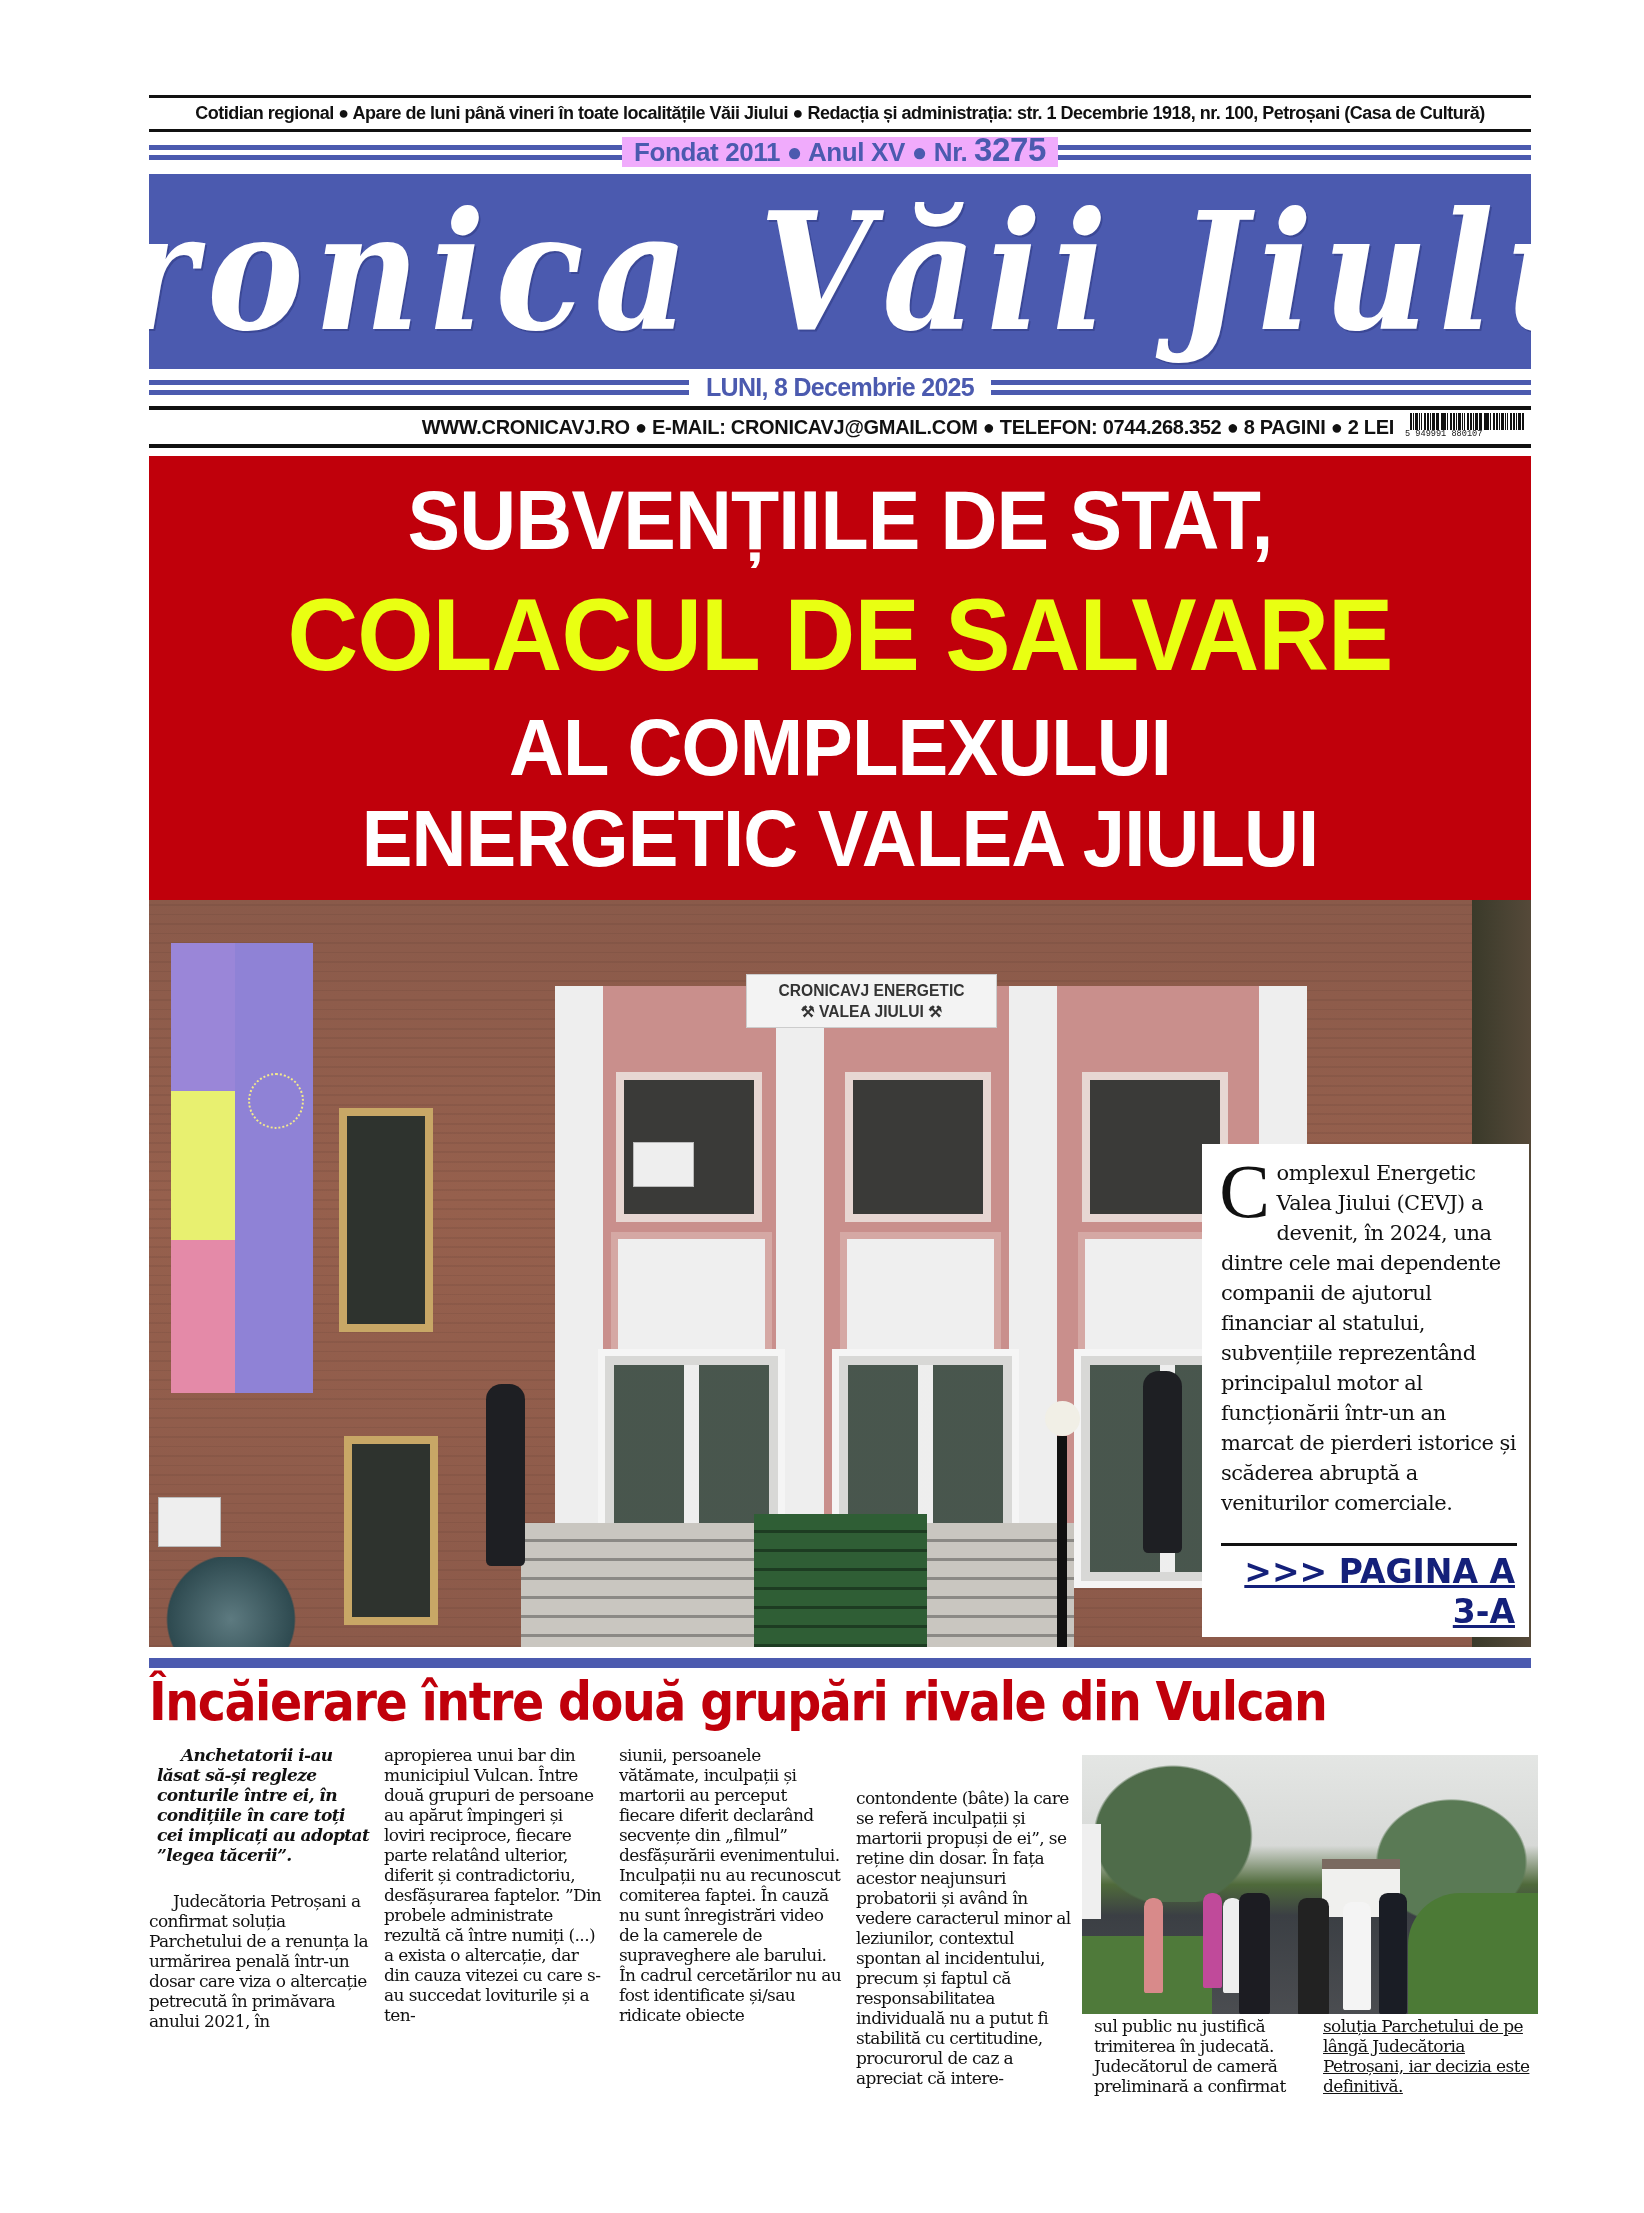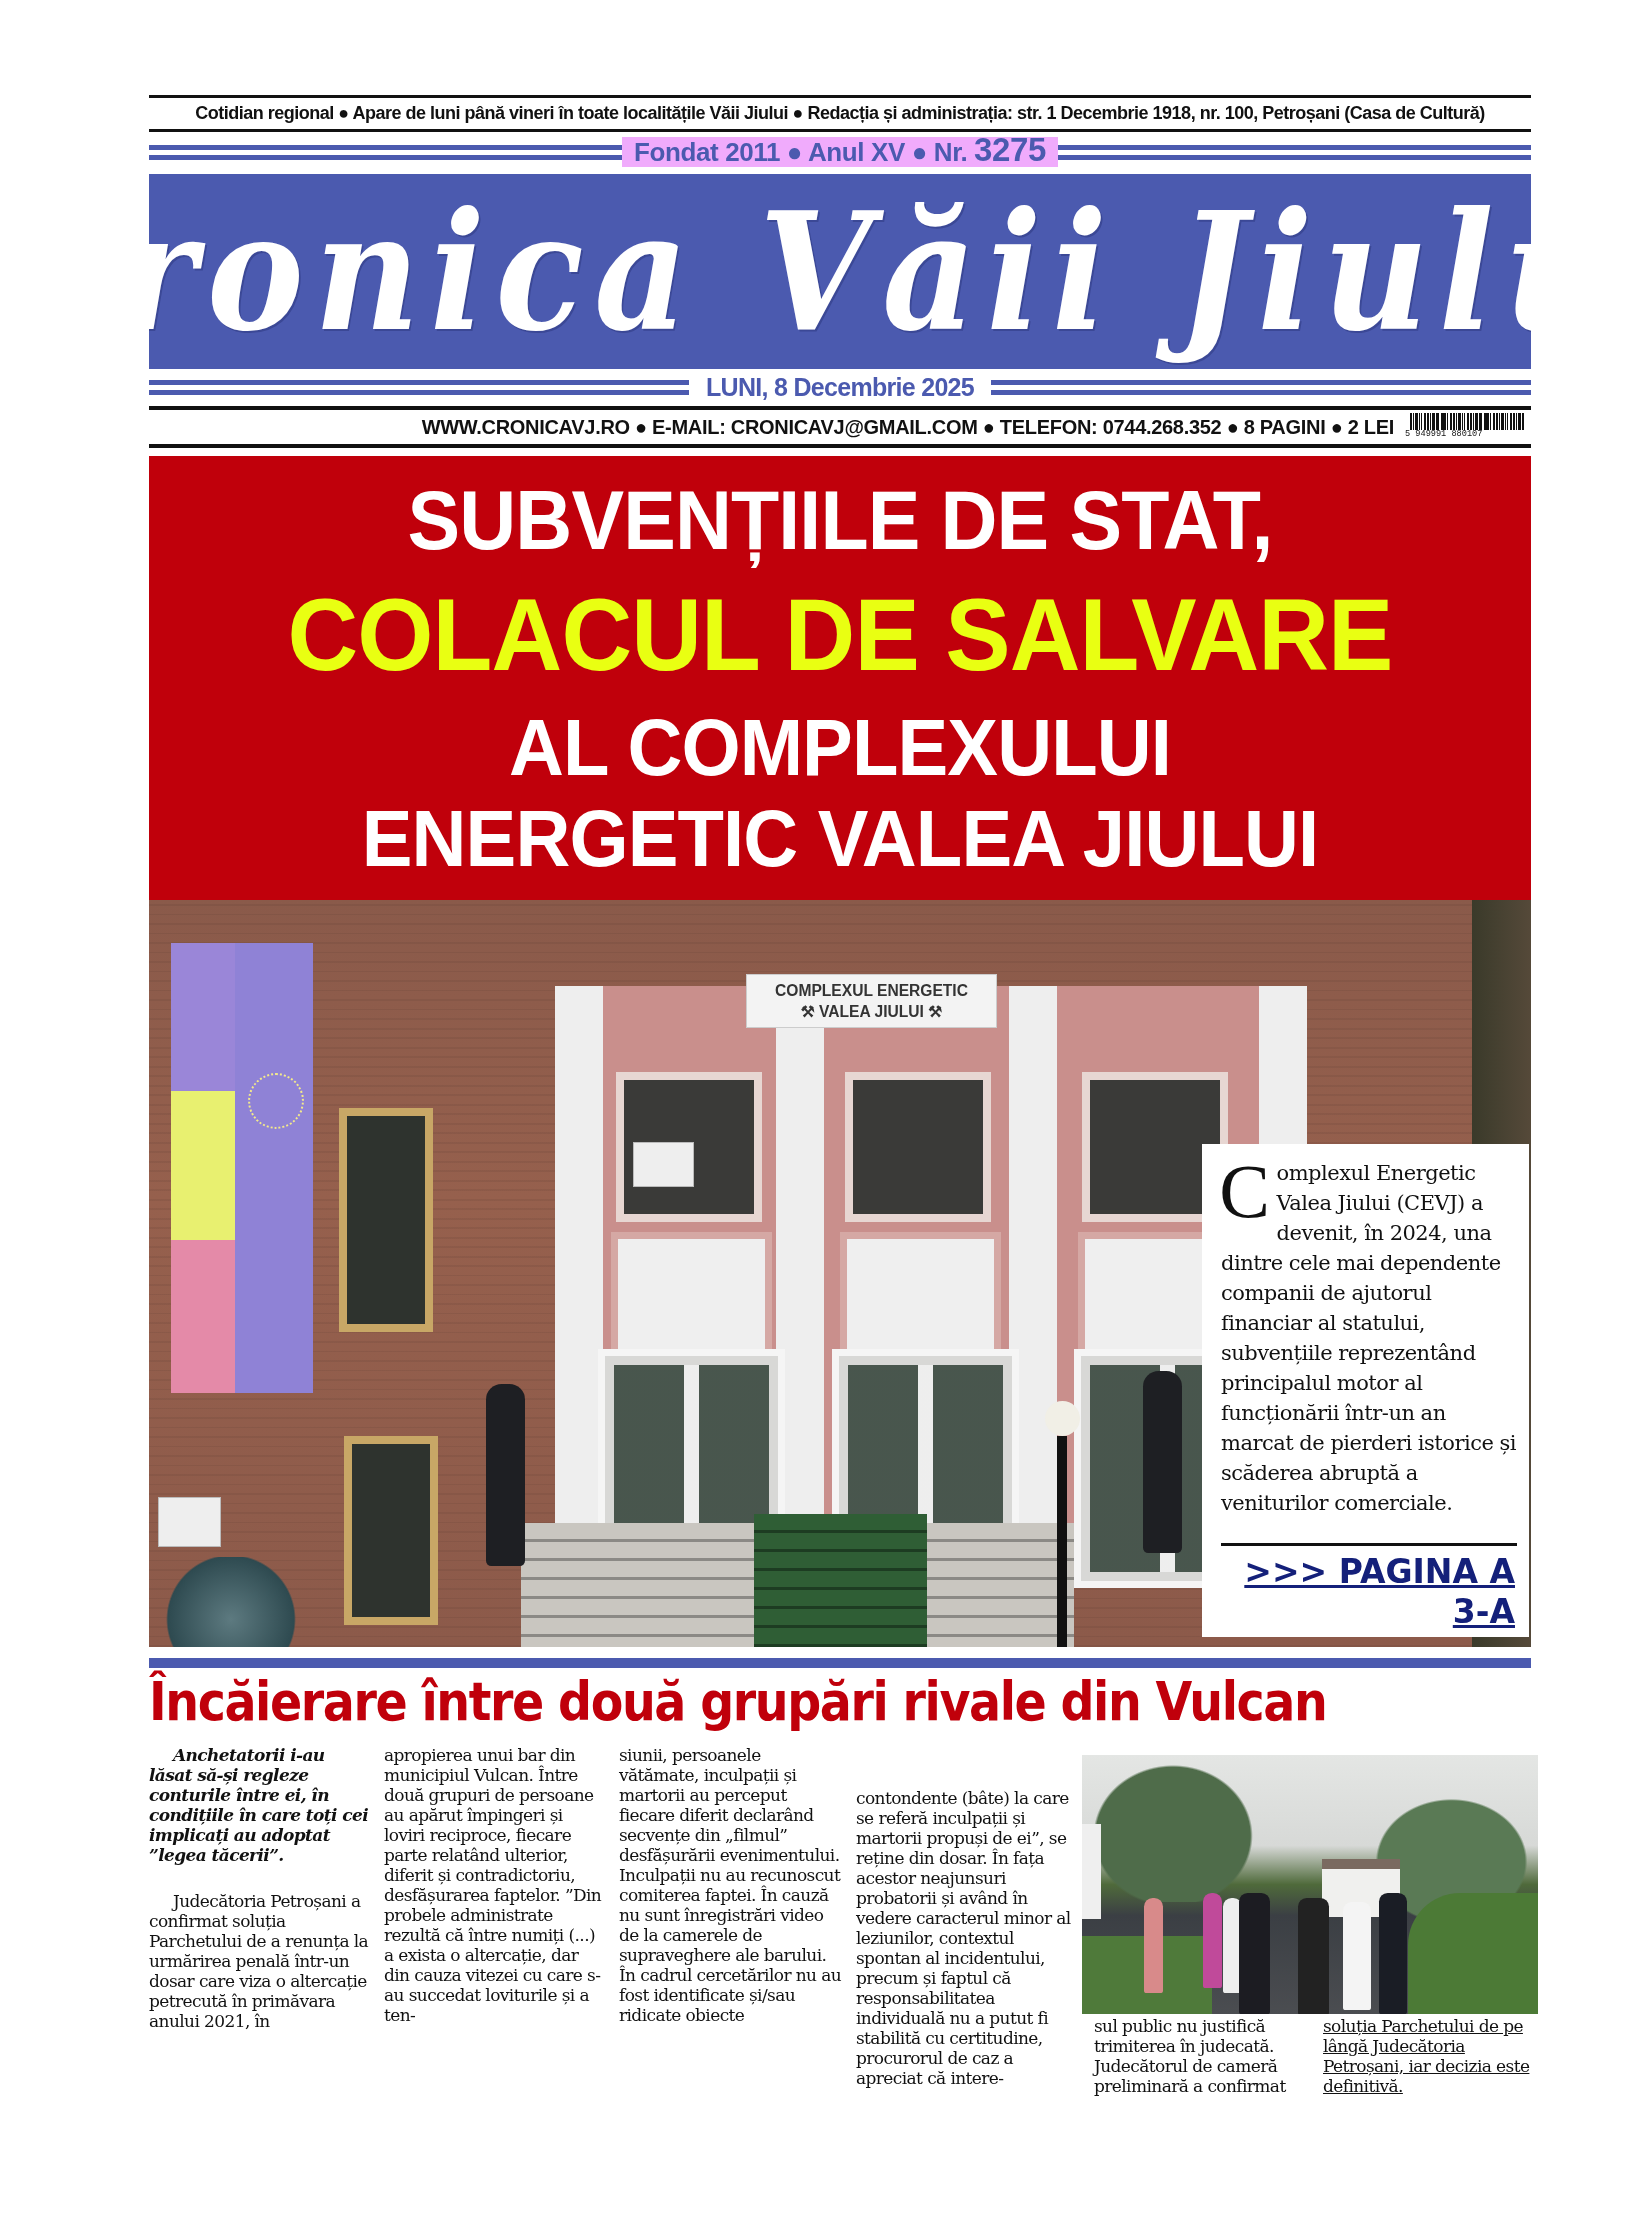--- a/index.html
+++ b/index.html
@@ -72,21 +72,21 @@
   .excerpt .drop { float: left; font-family: "Liberation Serif", serif; font-size: 76px; line-height: 57px; margin: 5.2px 7px 0 -1.7px; }
   .excerpt .sep { position: absolute; left: 19px; right: 12px; top: 399px; height: 2.6px; background: #111; }
   .excerpt .more { position: absolute; right: 14px; top: 408px; text-align: right; font-family: "DejaVu Sans", sans-serif; font-weight: bold; font-size: 33px; line-height: 40px; color: #14207a; text-decoration: underline; }
 
   
   .blue-rule { position: absolute; left: 149px; top: 1658px; width: 1382px; height: 9.5px; background: #4b5aaf; }
   .headline2 { position: absolute; left: 149px; top: 1665px; width: 1382px; height: 73px; line-height: 73px; white-space: nowrap;
     font-family: "DejaVu Sans", sans-serif; font-weight: bold; color: #c0000b; font-size: 54px; letter-spacing: -1.6px; transform: scaleX(0.88); transform-origin: left center; }
   .col { position: absolute; top: 1745px; font-family: "DejaVu Serif", serif; font-size: 17px; line-height: 20px; color: #111; letter-spacing: -0.6px; }
   .col p { margin: 0; }
-  .col .lede { font-weight: bold; font-style: italic; text-indent: 24px; margin-bottom: 26px; }
+  .col .lede { font-weight: bold; font-style: italic; text-indent: 24px; margin-bottom: 26px; margin-left: 8px; }
   .col .indent { text-indent: 24px; }
   .photo2 { position: absolute; left: 1082px; top: 1755px; width: 456px; height: 259px; overflow: hidden;
     background: linear-gradient(180deg, #e4e6e4 0%, #d7d9d7 35%, #4f6a3b 50%, #3b3f44 62%, #4b4d51 100%); }
   .photo2 .trees-l { position: absolute; left: 0; top: 0; width: 182px; height: 147px; background: radial-gradient(ellipse at 50% 55%, #4f6c4a 0 60%, transparent 62%); }
   .photo2 .trees-r { position: absolute; right: 0; top: 35px; width: 173px; height: 130px; background: radial-gradient(ellipse at 50% 55%, #5a7a55 0 60%, transparent 62%); }
   .photo2 .house { position: absolute; left: 240px; top: 104px; width: 78px; height: 48px; background: #f0f0ee; border-top: 10.4px solid #7a6a60; }
   .photo2 .wall { position: absolute; left: 0; top: 69px; width: 19px; height: 95px; background: #efefef; }
   .photo2 .person { position: absolute; width: 19px; height: 95px; border-radius: 8.6px 8.6px 2.6px 2.6px; }
   .photo2 .grass-l { position: absolute; left: 0; bottom: 0; width: 130px; height: 78px; background: #4f7a3a; }
   .photo2 .grass-r { position: absolute; right: 0; bottom: 0; width: 130px; height: 121px; background: #4c7a36; border-top-left-radius: 52px; }
@@ -151,21 +151,21 @@
       <div class="win" style="left:527px;top:86px;"></div>
       <div class="panel" style="left:56px;top:246px;"></div>
       <div class="panel" style="left:285px;top:246px;"></div>
       <div class="panel" style="left:523px;top:246px;"></div>
       <div class="door" style="left:43px;"></div>
       <div class="door" style="left:277px;"></div>
       <div class="door" style="left:519px;"></div>
     </div>
     <div class="ac" style="left:484px;top:242px;width:59px;height:43px;"></div>
     <div class="sign">
-      <div>COMPLEXUL ENERGETIC</div>
+      <div>CRONICAVJ ENERGETIC</div>
       <div>⚒ VALEA JIULUI ⚒</div>
     </div>
     <div class="stairs"></div>
     <div class="carpet"></div>
     <div class="statue" style="left:337px;top:484px;"></div>
     <div class="statue" style="left:994px;top:471px;"></div>
     <div class="lamp"></div>
     <div class="tree"></div>
     <div class="pine"></div>
   </div>

